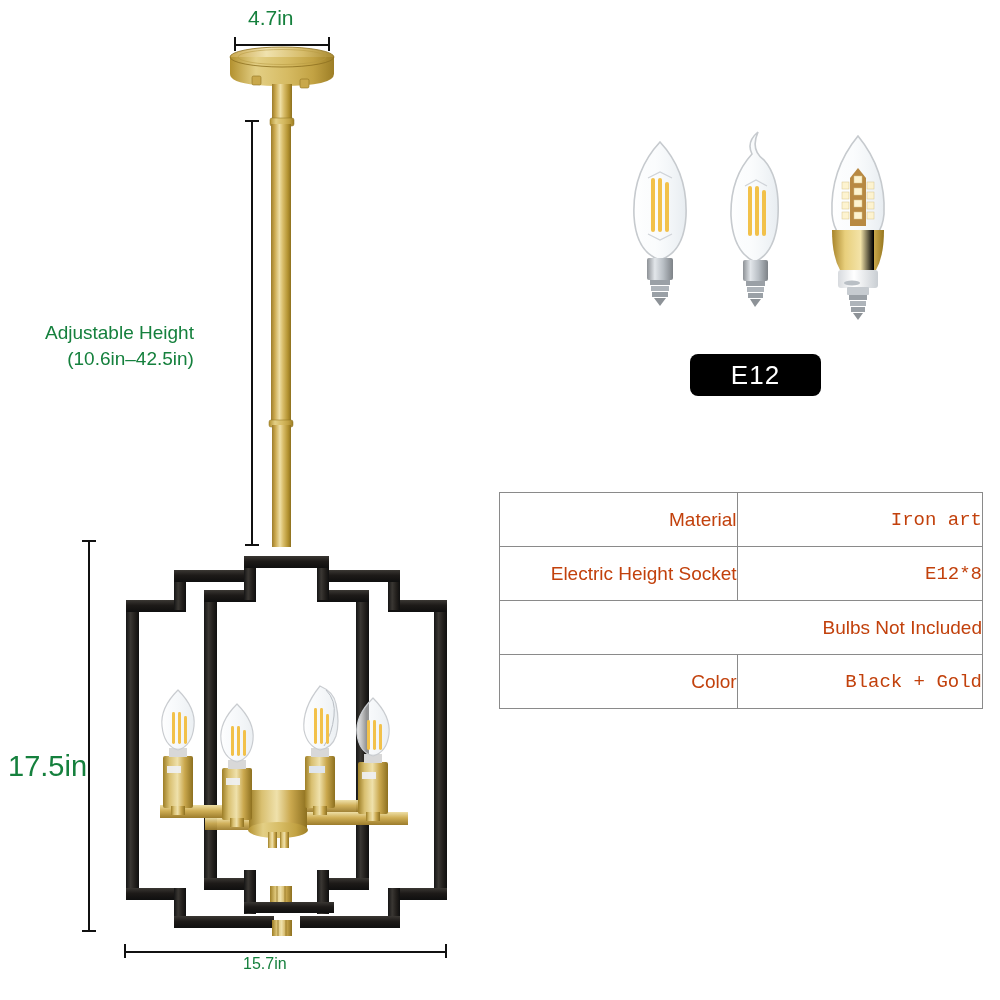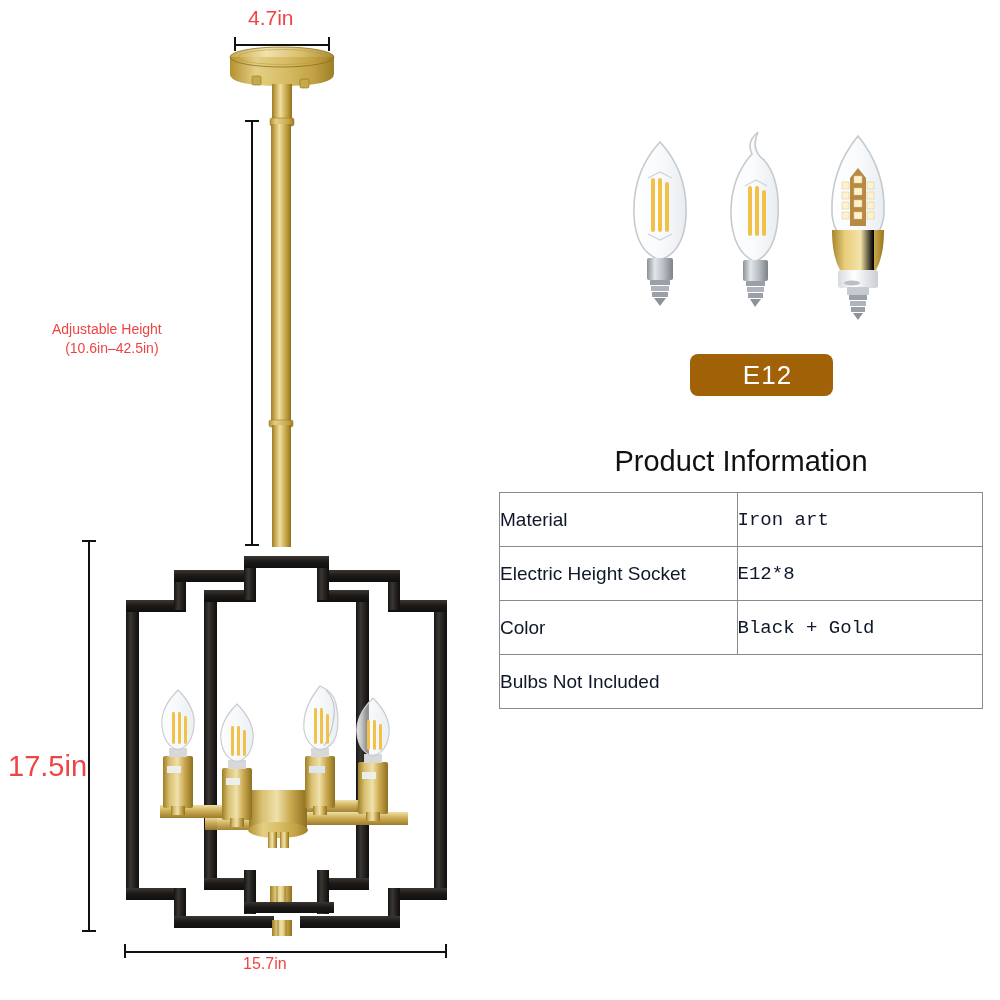--- a/index.html
+++ b/index.html
@@ -13,35 +13,35 @@
   }
   .stage{position:absolute;inset:0;}
 
   
   .abs{position:absolute;}
 
   
   .dim-label{
     position:absolute;
     font-family:"Liberation Sans", sans-serif;
-    color:#ef4444;
+    color:#15803d;
     white-space:nowrap;
     font-weight:400;
   }
   #label-top{
     left:248px;top:6px;font-size:21px;
   }
   #label-bottom{
     left:243px;top:955px;font-size:16px;
   }
   #label-left{
     left:8px;top:750px;font-size:29px;
   }
   #label-height{
-    left:52px;top:320px;font-size:14px;line-height:1.35;text-align:center;
+    left:45px;top:320px;font-size:19px;line-height:1.35;text-align:right;
   }
   #label-height .l2{display:block;padding-left:10px;}
 
   
   .dimline-h{position:absolute;height:2px;background:#111;}
   .dimline-v{position:absolute;width:2px;background:#111;}
   .cap-v{position:absolute;width:2px;height:14px;background:#111;}
   .cap-h{position:absolute;height:2px;width:14px;background:#111;}
 
   
@@ -49,36 +49,36 @@
     position:absolute;left:499px;top:445px;width:484px;
     text-align:center;font-size:29px;font-weight:400;color:#111;
   }
   #spec-table{
     position:absolute;left:499px;top:492px;width:484px;
     border-collapse:collapse;
     background:#fff;
   }
   #spec-table td{
     border:1px solid #8a8a8a;
-    text-align:left;
+    text-align:right;
     font-size:19px;
-    color:#0f172a;
+    color:#c2410c;
     padding:0;
     height:53px;
     vertical-align:middle;
   }
   #spec-table td.k{width:238px;}
   #spec-table td.v{width:246px;font-family:Liberation Mono, monospace;}
 
   
   #e12-badge{
     position:absolute;left:690px;top:354px;width:131px;height:42px;
-    background:#a16207;border-radius:8px;
+    background:#000000;border-radius:8px;
     color:#fff;font-size:26px;letter-spacing:1px;
-    display:flex;align-items:center;justify-content:center;padding-left:12px;
+    display:flex;align-items:center;justify-content:center;
   }
 
   
   #bulbs{position:absolute;left:600px;top:130px;width:320px;height:210px;}
 </style>
 </head>
 <body>
 
 <div class="stage">
 
@@ -368,35 +368,34 @@
         <rect x="251" y="177" width="14" height="5" fill="#9aa0a6"></rect>
         <path d="M253,183 L263,183 L258,190 Z" fill="#8d9297"></path>
       </g>
     </svg>
   </div>
 
   <div id="e12-badge">
     <span>E12</span>
   </div>
 
-  <div id="pi-title">Product Information</div>
 
   <table id="spec-table">
     <tbody>
       <tr>
         <td class="k">Material</td>
         <td class="v">Iron art</td>
       </tr>
       <tr>
         <td class="k">Electric Height Socket</td>
         <td class="v">E12*8</td>
       </tr>
       <tr>
+        <td colspan="2">Bulbs Not Included</td>
+      </tr>
+      <tr>
         <td class="k">Color</td>
         <td class="v">Black + Gold</td>
       </tr>
-      <tr>
-        <td colspan="2">Bulbs Not Included</td>
-      </tr>
     </tbody>
   </table>
 
 </div>
 
 </body></html>

